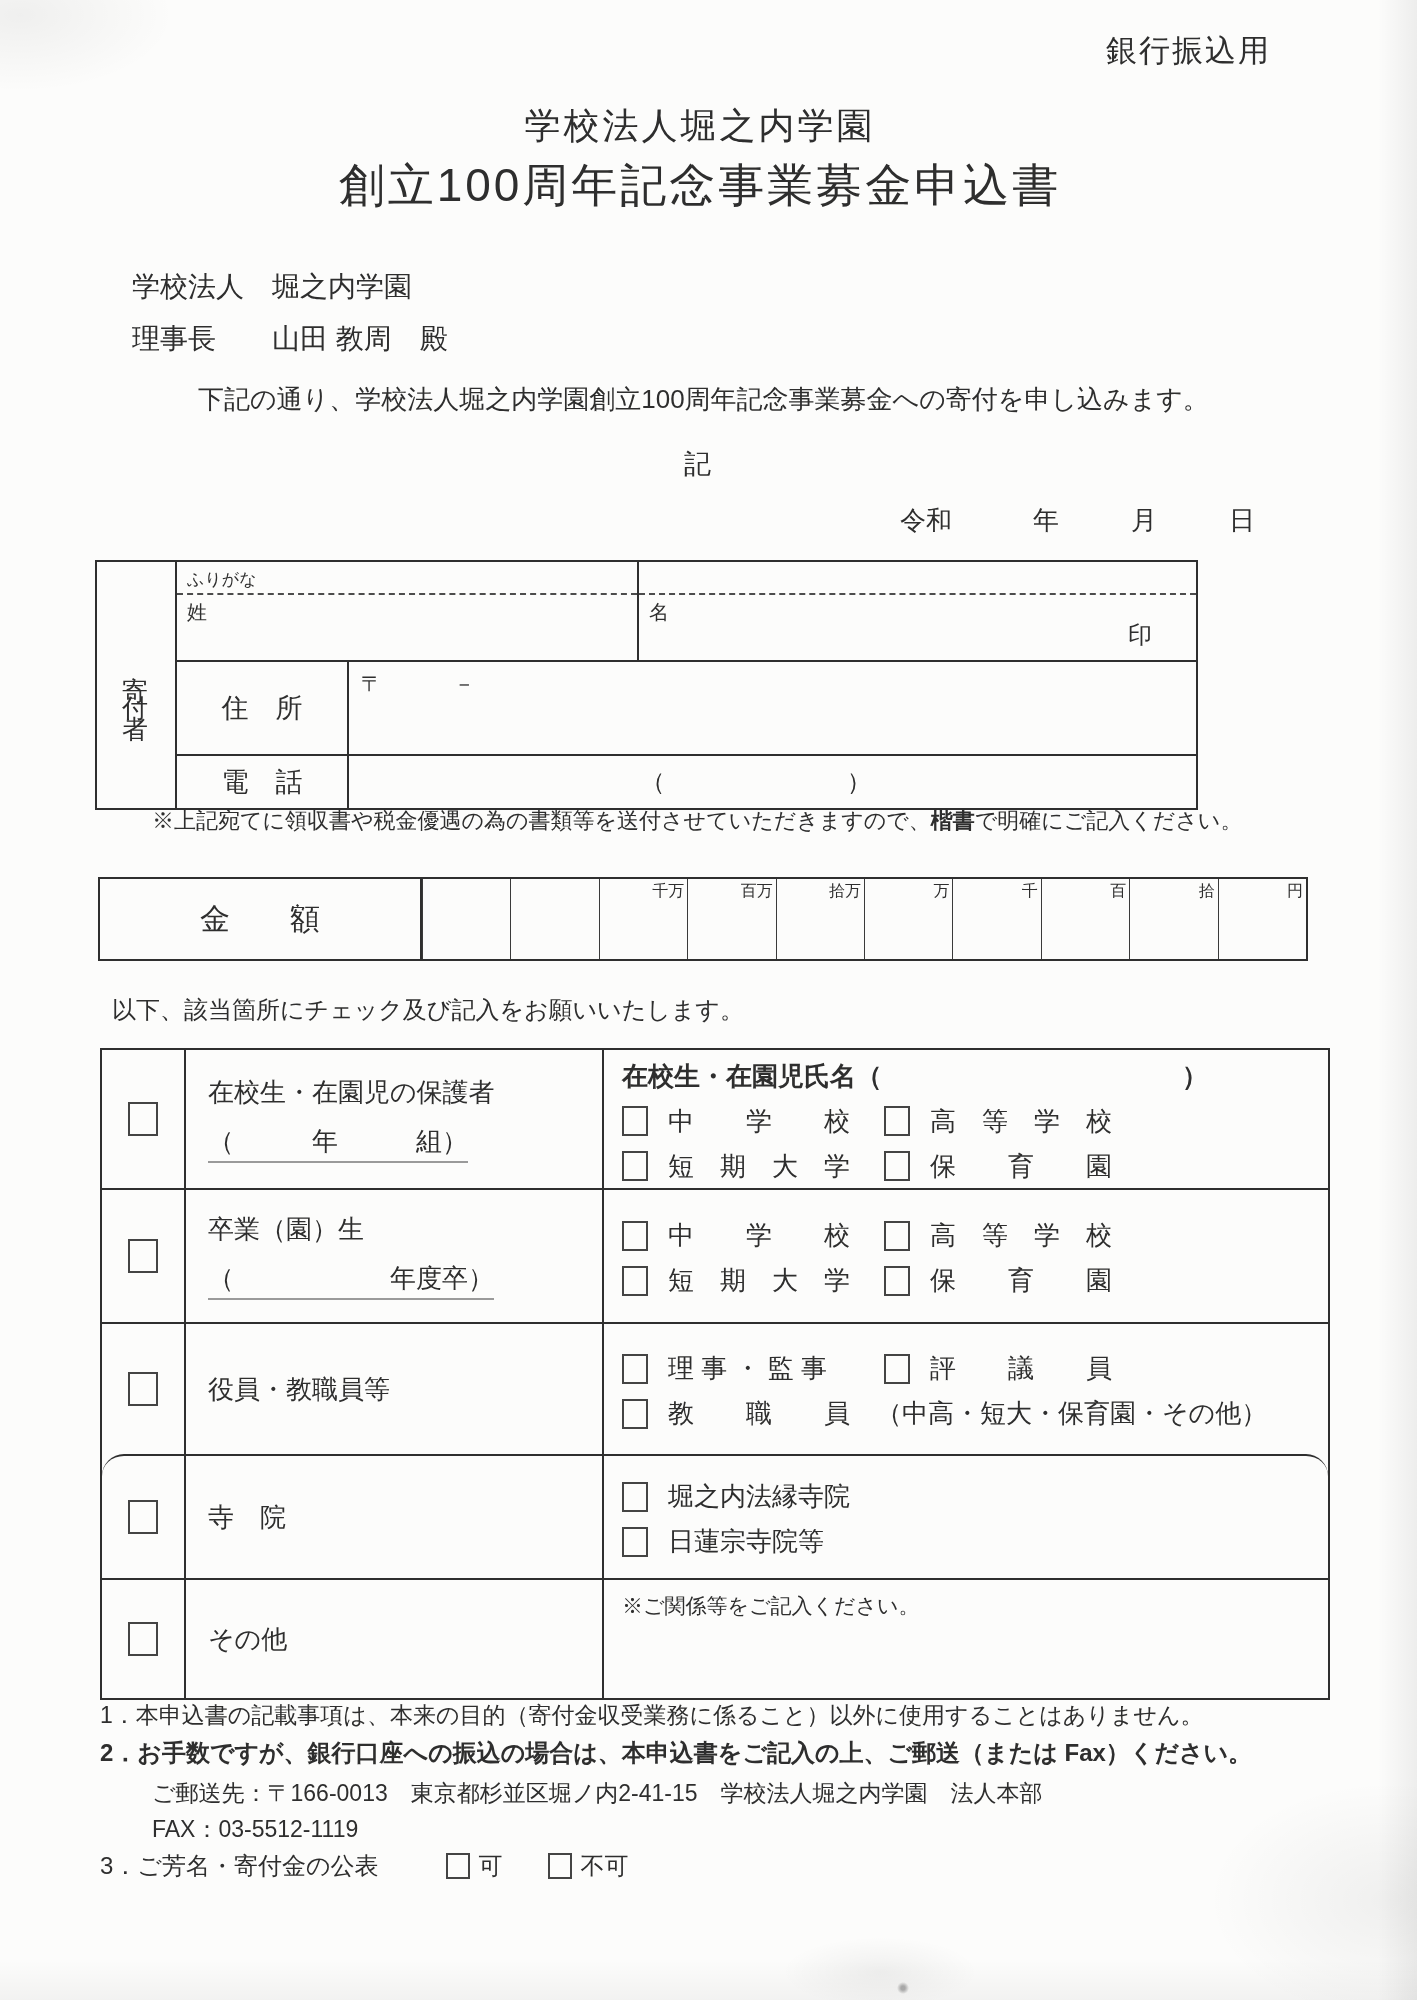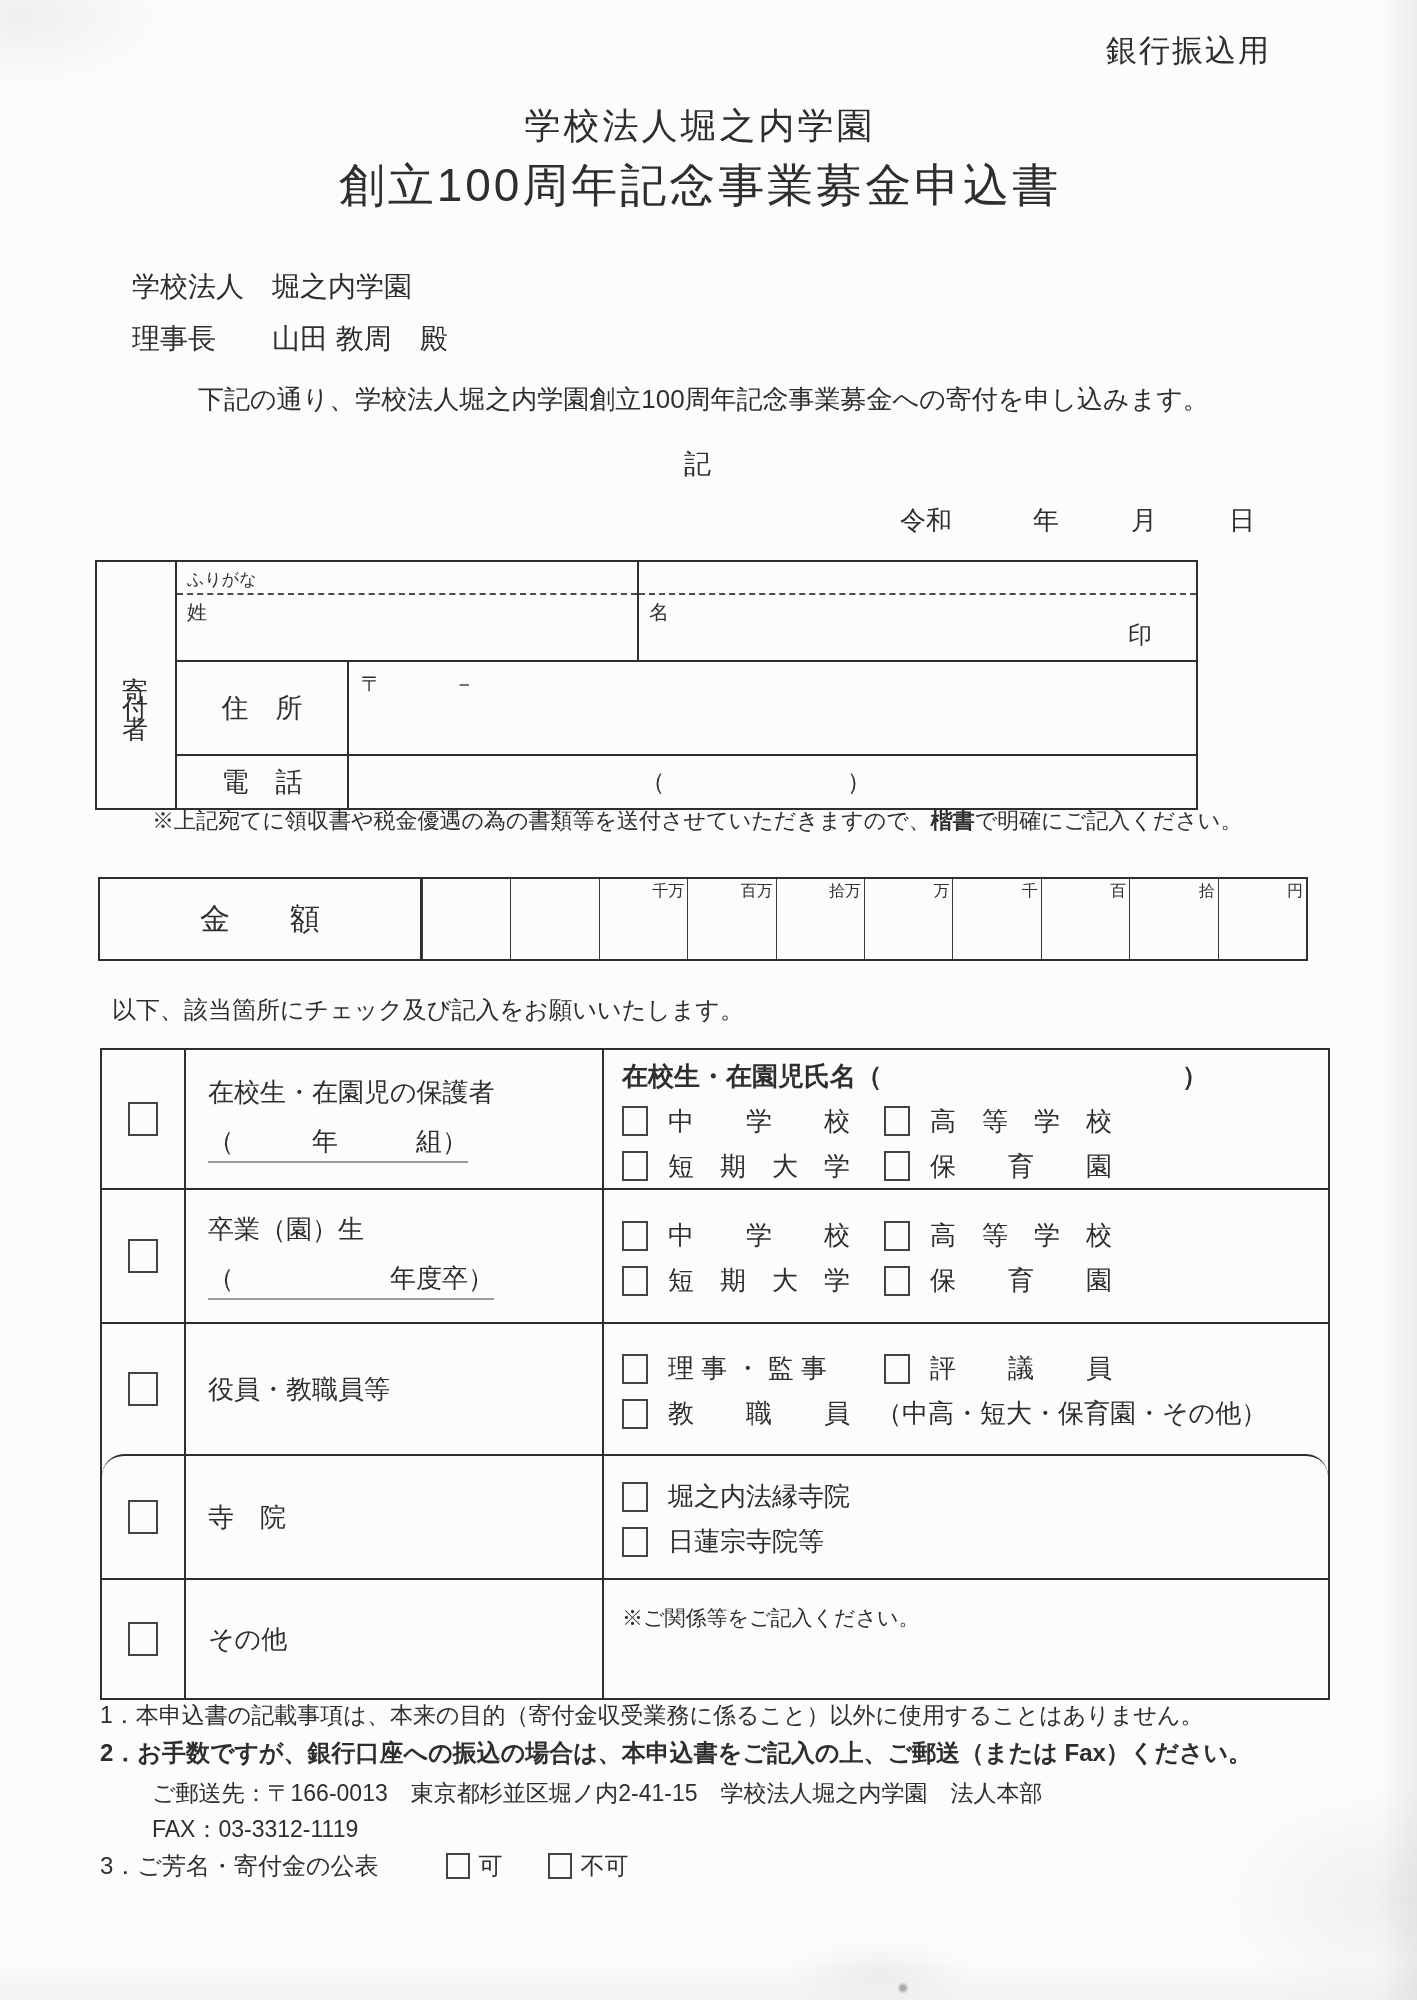--- a/index.html
+++ b/index.html
@@ -78,21 +78,21 @@
   .detail-head .gap{display:inline-block;width:300px;}
   .opt-line{display:flex;align-items:center;}
   .opt{display:flex;align-items:center;gap:20px;}
   .opt-a{width:262px;}
   .cb{display:inline-block;border:2px solid #444;background:transparent;box-sizing:border-box;}
   .cb-big{width:30px;height:34px;}
   .cb-opt{width:26px;height:30px;flex:none;}
   .cb-small{width:24px;height:26px;}
   .rel-note{font-size:21px;align-self:flex-start;}
   .r1{height:138px;}.r2{height:134px;}.r3{height:132px;}.r4{height:124px;border-radius:22px;}.r5{height:120px;}
-  .r5 .cat-detail{justify-content:flex-start;padding-top:24px;}
+  .r5 .cat-detail{justify-content:flex-start;padding-top:12px;}
   
   .fnote{font-size:23px;}
   .fn1{left:100px;top:1700px;}
   .fn2{left:100px;top:1737px;font-weight:bold;font-size:24px;}
   .fn-mail{left:152px;top:1778px;}
   .fn-fax{left:152px;top:1814px;}
   .fn3{left:100px;top:1850px;font-size:24px;display:flex;align-items:center;}
   .fn3 .pubopt{display:flex;align-items:center;gap:8px;}
   .fn3 .gap1{display:inline-block;width:68px;}
   .fn3 .gap2{display:inline-block;width:46px;}
@@ -334,21 +334,21 @@
 
   </div>
 
   <div class="abs fnote fn1">
     <span>1．</span><span>本申込書の記載事項は、本来の目的（寄付金収受業務に係ること）以外に使用することはありません。</span>
   </div>
   <div class="abs fnote fn2">
     <span>2．</span><span>お手数ですが、銀行口座への振込の場合は、本申込書をご記入の上、ご郵送（または Fax）ください。</span>
   </div>
   <div class="abs fnote fn-mail">ご郵送先：〒166-0013　東京都杉並区堀ノ内2-41-15　学校法人堀之内学園　法人本部</div>
-  <div class="abs fnote fn-fax">FAX：03-3312-1119</div>
+  <div class="abs fnote fn-fax">FAX：03-5512-1119</div>
   <div class="abs fn3">
     <span>3．</span>
     <span>ご芳名・寄付金の公表</span>
     <span class="gap1"></span>
     <span class="pubopt">
         <span class="cb cb-small"></span>
         <span>可</span>
       </span>
     <span class="gap2"></span>
     <span class="pubopt">

